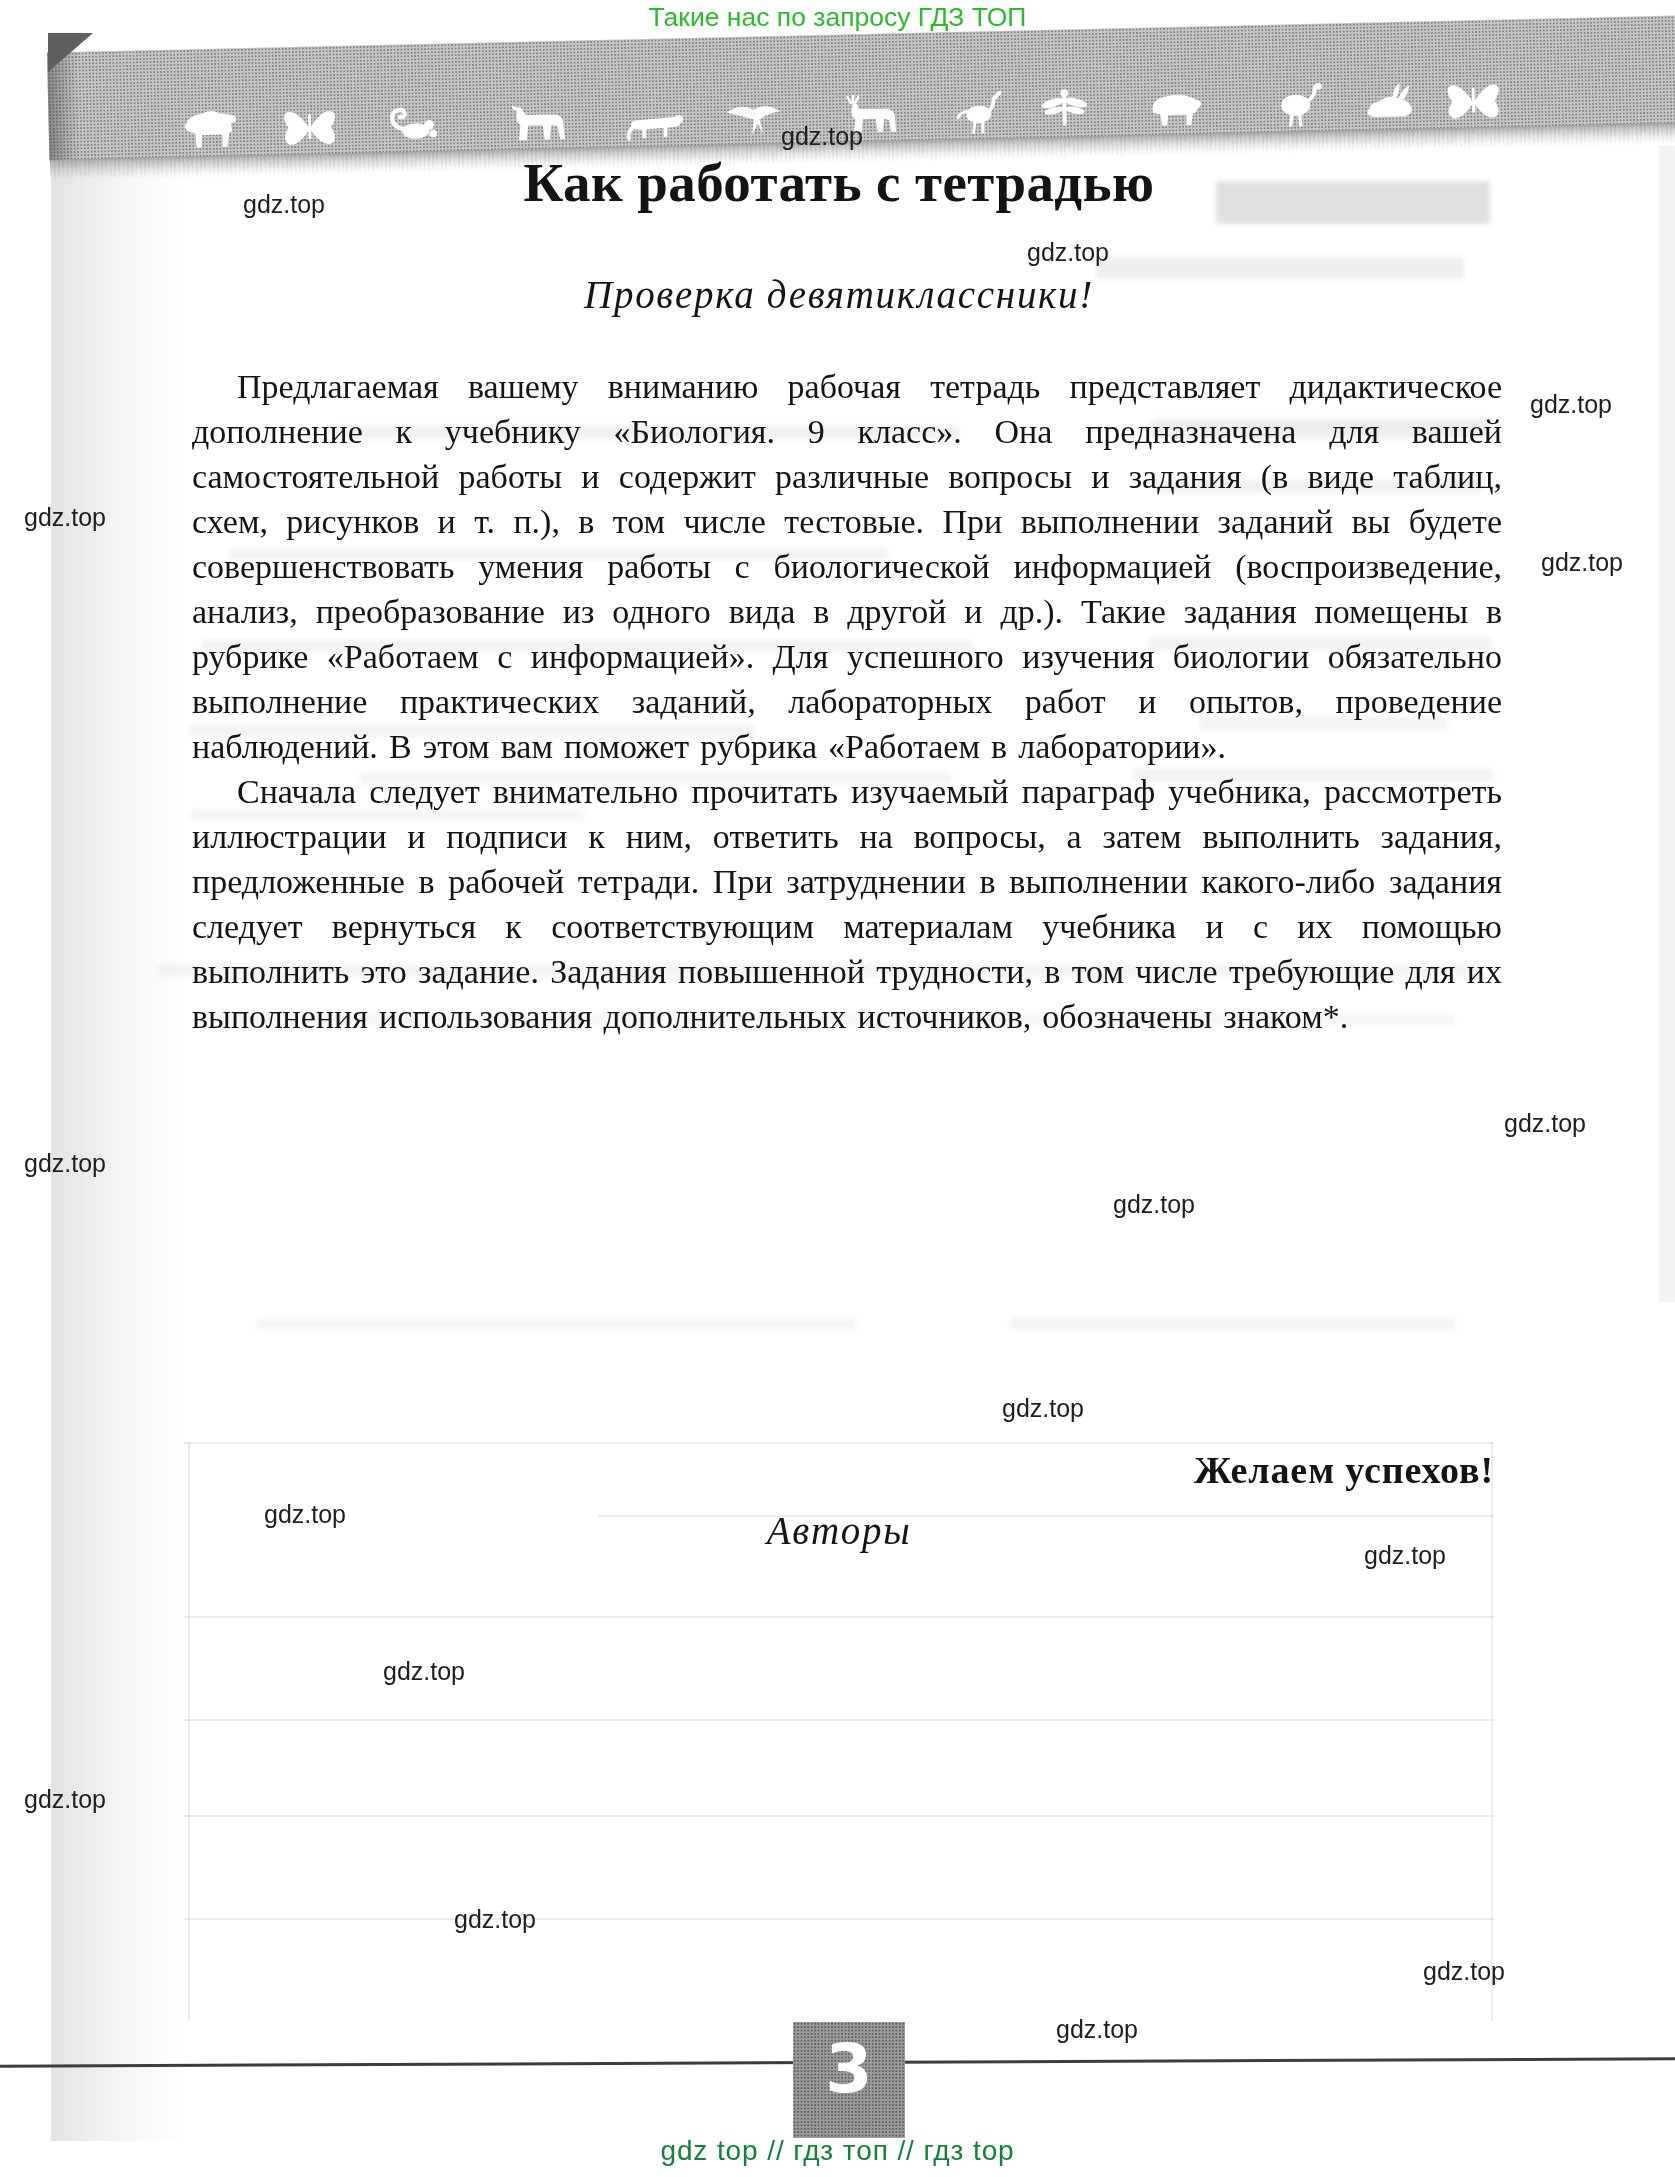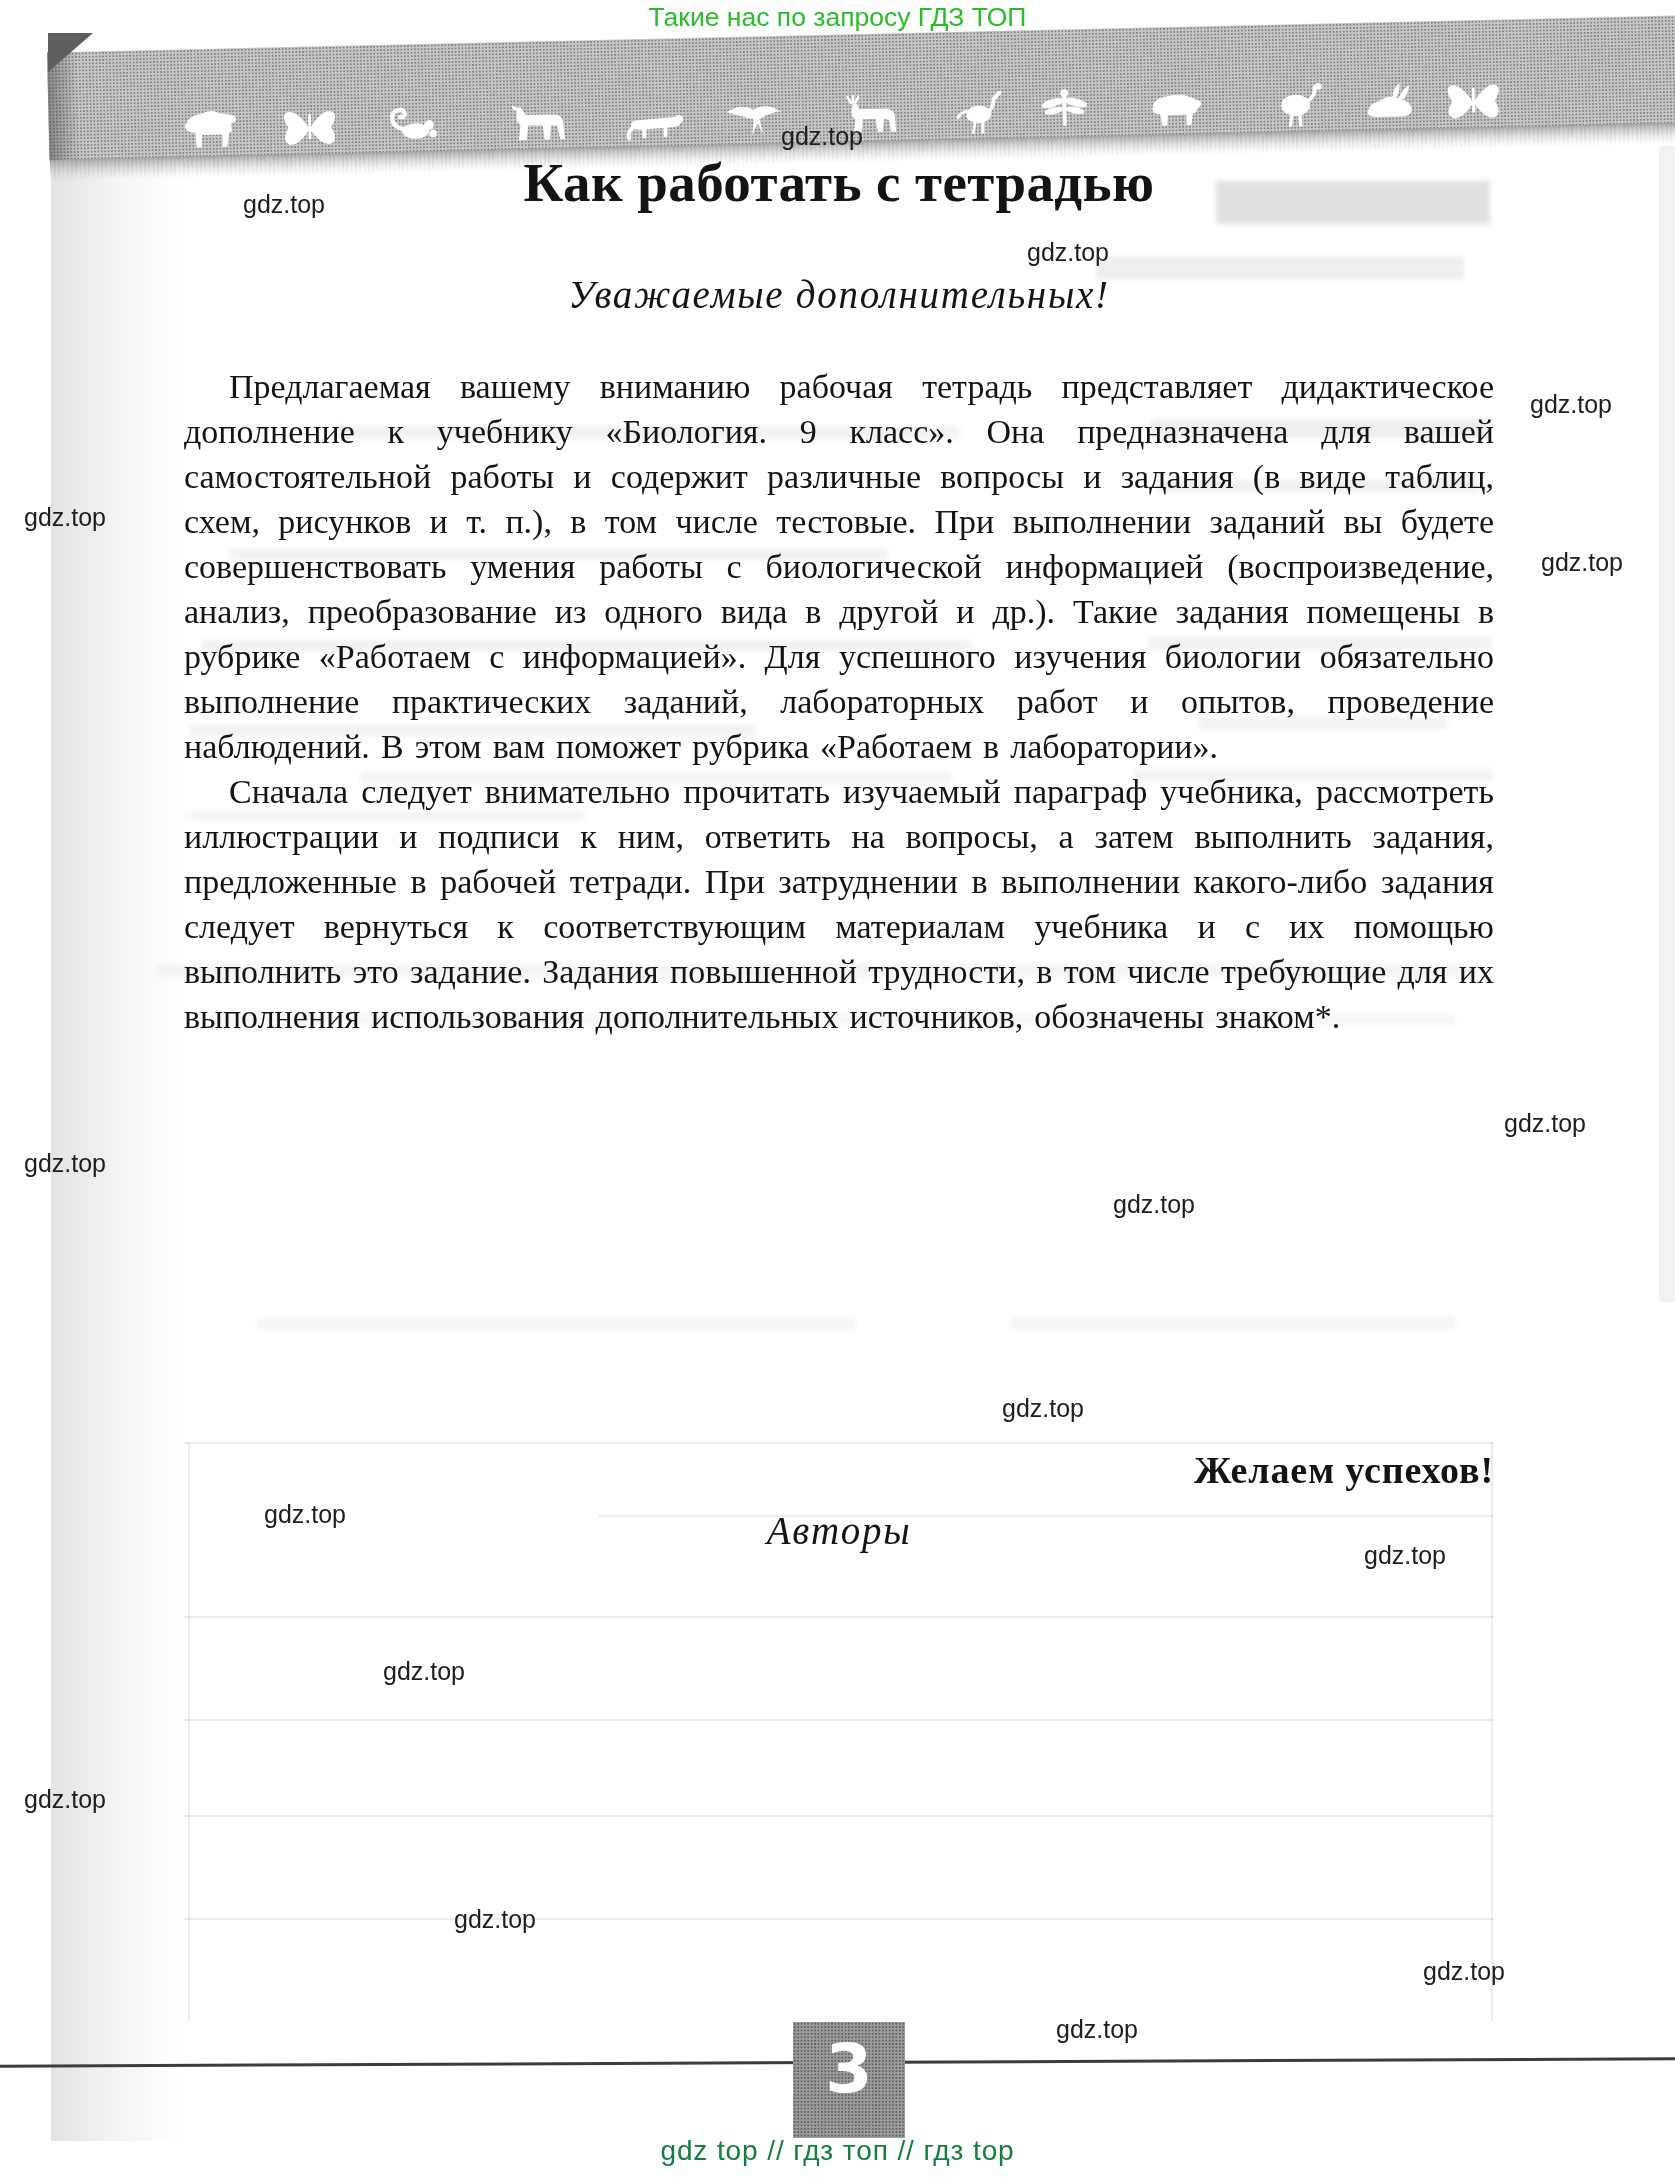--- a/index.html
+++ b/index.html
@@ -42,21 +42,21 @@
     background:rgba(0,0,0,.05);z-index:0;}
   .ghost{position:absolute;background:#777;filter:blur(2.6px);z-index:0;border-radius:2.6px;}
   .gline{position:absolute;background:rgba(0,0,0,.075);z-index:0;}
 
   
   .textcol{position:absolute;left:184px;top:0;width:1310px;z-index:3;}
   .title{position:absolute;left:0;top:151px;width:100%;margin:0;text-align:center;
     font-size:55px;font-weight:bold;letter-spacing:0.4px;}
   .salutation{position:absolute;left:0;top:272px;width:100%;text-align:center;
     font-style:italic;font-size:39px;letter-spacing:1.7px;}
-  .paras{position:absolute;left:0;top:364px;width:100%;}
+  .paras{position:absolute;left:8px;top:364px;width:100%;}
   .paras p{margin:0;text-indent:45px;text-align:justify;
     font-size:34px;line-height:45px;word-spacing:2.6px;}
   .closing{position:absolute;left:0;top:1448px;width:100%;text-align:right;
     font-size:38px;font-weight:bold;letter-spacing:0.9px;}
   .signature{position:absolute;left:0;top:1508px;width:100%;text-align:center;
     font-style:italic;font-size:39px;letter-spacing:1.7px;}
 
   
   .wm{position:absolute;font-family:"Liberation Sans",sans-serif;font-size:25px;
     color:#1e1e1e;z-index:4;white-space:nowrap;}
@@ -215,21 +215,21 @@
   <div class="gline" style="left:599px;top:1515px;width:895px;height:1.7px;"></div>
   <div class="gline" style="left:184px;top:1616px;width:1310px;height:1.7px;"></div>
   <div class="gline" style="left:184px;top:1719px;width:1310px;height:1.7px;"></div>
   <div class="gline" style="left:184px;top:1815px;width:1310px;height:1.7px;"></div>
   <div class="gline" style="left:184px;top:1918px;width:1310px;height:1.7px;"></div>
   <div class="gline" style="left:188px;top:1442px;width:1.7px;height:579px;"></div>
   <div class="gline" style="left:1491px;top:1442px;width:1.7px;height:579px;"></div>
 
   <div class="textcol">
     <h1 class="title">Как работать с тетрадью</h1>
-    <div class="salutation">Уважаемые дополнительных!</div>
+    <div class="salutation">Проверка девятиклассники!</div>
     <div class="paras">
       <p>Предлагаемая вашему вниманию рабочая тетрадь представляет дидактическое дополнение к учебнику «Биология. 9 класс». Она предназначена для вашей самостоятельной работы и содержит различные вопросы и задания (в виде таблиц, схем, рисунков и т. п.), в том числе тестовые. При выполнении заданий вы будете совершенствовать умения работы с биологической информацией (воспроизведение, анализ, преобразование из одного вида в другой и др.). Такие задания помещены в рубрике «Работаем с информацией». Для успешного изучения биологии обязательно выполнение практических заданий, лабораторных работ и опытов, проведение наблюдений. В этом вам поможет рубрика «Работаем в лаборатории».</p>
       <p>Сначала следует внимательно прочитать изучаемый параграф учебника, рассмотреть иллюстрации и подписи к ним, ответить на вопросы, а затем выполнить задания, предложенные в рабочей тетради. При затруднении в выполнении какого-либо задания следует вернуться к соответствующим материалам учебника и с их помощью выполнить это задание. Задания повышенной трудности, в том числе требующие для их выполнения использования дополнительных источников, обозначены знаком*.</p>
     </div>
     <div class="closing">Желаем успехов!</div>
     <div class="signature">Авторы</div>
   </div>
 
   <div id="watermarks">
       <span class="wm" style="left: 781px; top: 122px;">gdz.top</span>

